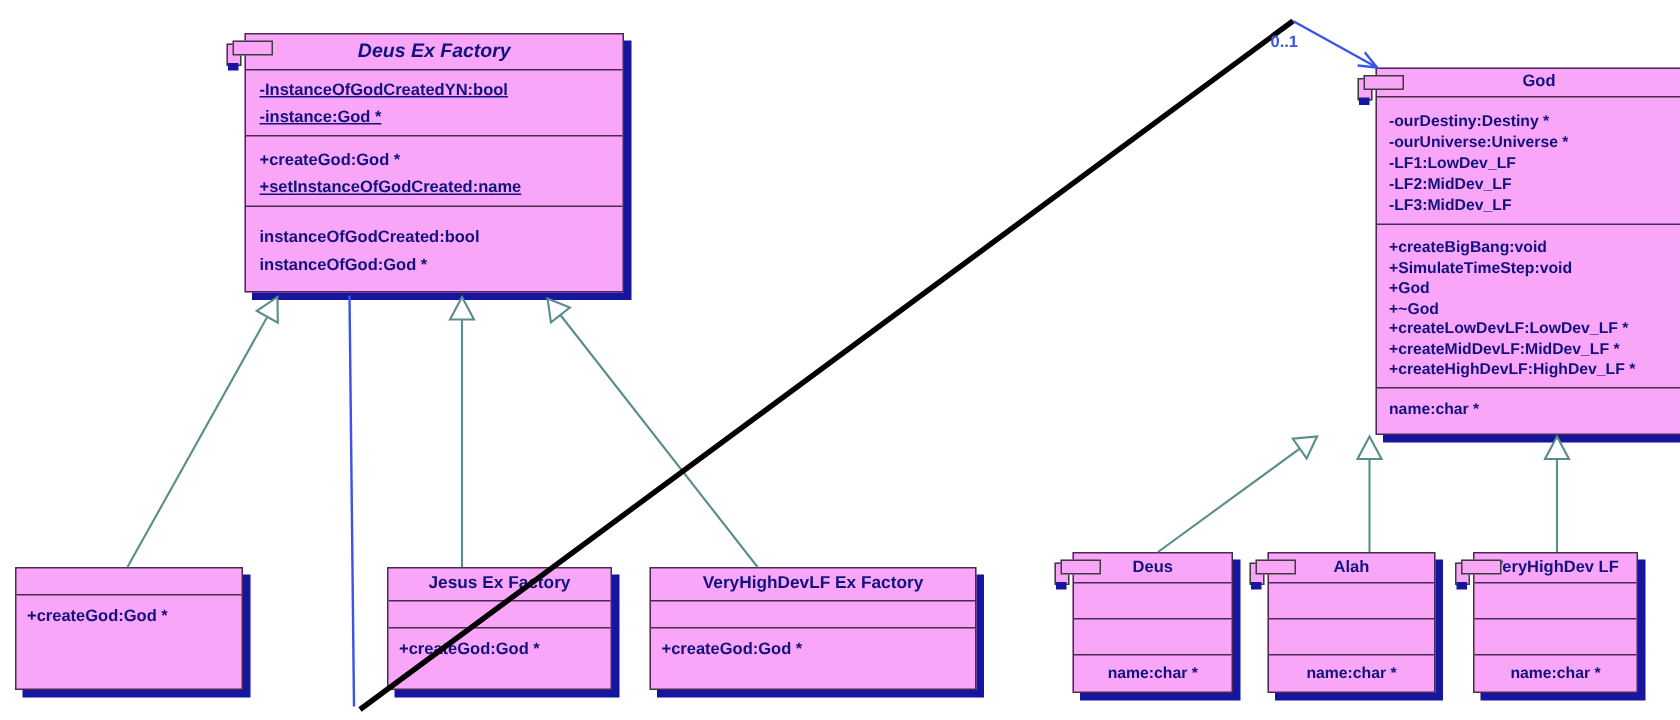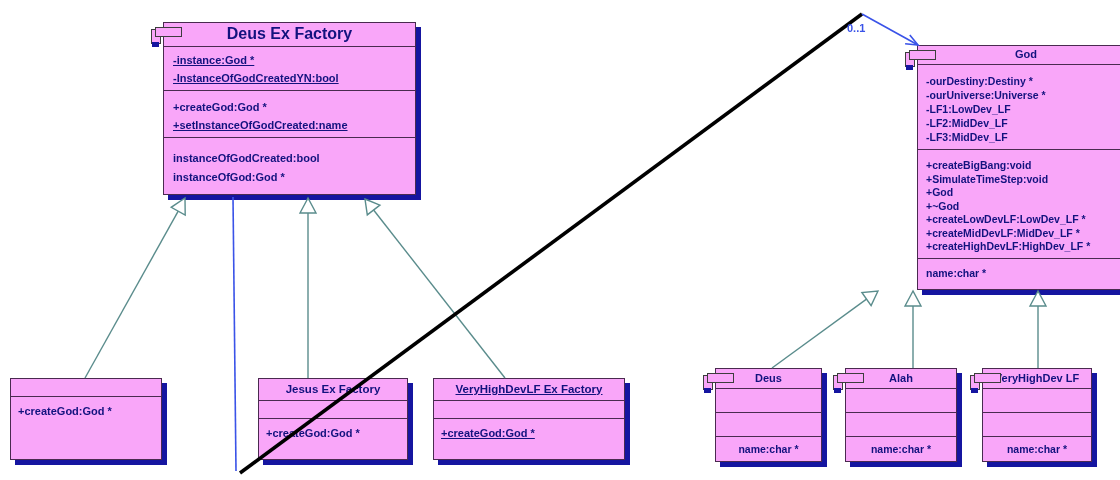--- a/index.html
+++ b/index.html
@@ -25,37 +25,37 @@
   .sec.last { border-bottom:none; }
   .m { white-space:nowrap; }
   .u { text-decoration:underline; }
   
   .cicon { position:absolute; left:-13px; top:4px; width:32px; height:20px; z-index:3; }
   .cicon .stem { position:absolute; left:0; top:2px; width:8px; height:13px; background:#F9A6F9; border:1.5px solid #3d3d3d; }
   .cicon .tab  { position:absolute; left:4px; top:0; width:25px; height:8px; background:#F9A6F9; border:1.5px solid #3d3d3d; }
   .cicon .dot  { position:absolute; left:1px; top:15px; width:7px; height:5px; background:#1515A0; }
   
   #deus   { left:163px; top:22px;  width:253px; height:173px; }
-  #deus .title { height:24px; line-height:22px; font-size:16px; }
+  #deus .title { height:24px; line-height:22px; font-size:13px;font-style:italic; }
   #deus .sec   { font-size:11px; line-height:18px; padding:4px 9px 0; }
   #deus .attrs { height:44px; }
   #deus .ops   { height:47px; padding-top:7px; }
   #deus .props { height:56px; padding-top:11px; line-height:19px; }
 
   #god    { left:875px; top:45px;  width:218px; height:245px;margin-left:42px; }
   #god .title { height:19px; line-height:17px; font-size:11px; }
   #god .sec   { font-size:10.5px; padding:0 8px; }
   #god .attrs { height:85px;  line-height:14px;   padding-top:9px; }
   #god .ops   { height:109px; line-height:13.5px; padding-top:9px; }
   #god .props { height:29px;  padding-top:8px; }
 
   .subL { width:152px; height:82px; top:378px; }
   #alahEx  { left:10px;  }
   #jesusEx { left:258px; width:150px; }
-  #vhdEx   { left:433px; width:192px;text-decoration:underline; }
+  #vhdEx   { left:433px; width:218px; }
   .subL .title { height:22px; line-height:20px; font-size:11.5px; }
   .subL .empty { height:18px; }
   .subL .ops   { height:39px; font-size:11px; padding:8px 7px 0; }
 
   .subR { width:107px; height:94px; top:368px; }
   #jesusR { left:715px; }
   #alahR  { left:845px; width:112px; }
   #vhdR   { left:982px; width:110px; }
   .subR .title  { height:20px; line-height:18px; font-size:11px; }
   .subR .empty  { height:24px; }
@@ -70,22 +70,22 @@
 <div id="canvas">
 
   <div id="deus" class="box">
     <div class="cicon">
         <span class="stem"></span>
         <span class="tab"></span>
         <span class="dot"></span>
       </div>
     <div class="title">Deus Ex Factory</div>
     <div class="sec attrs">
+      <div class="m u">-InstanceOfGodCreatedYN:bool</div>
       <div class="m u">-instance:God *</div>
-      <div class="m u">-InstanceOfGodCreatedYN:bool</div>
     </div>
     <div class="sec ops">
       <div class="m">+createGod:God *</div>
       <div class="m u">+setInstanceOfGodCreated:name</div>
     </div>
     <div class="sec props last">
       <div class="m">instanceOfGodCreated:bool</div>
       <div class="m">instanceOfGod:God *</div>
     </div>
   </div>

